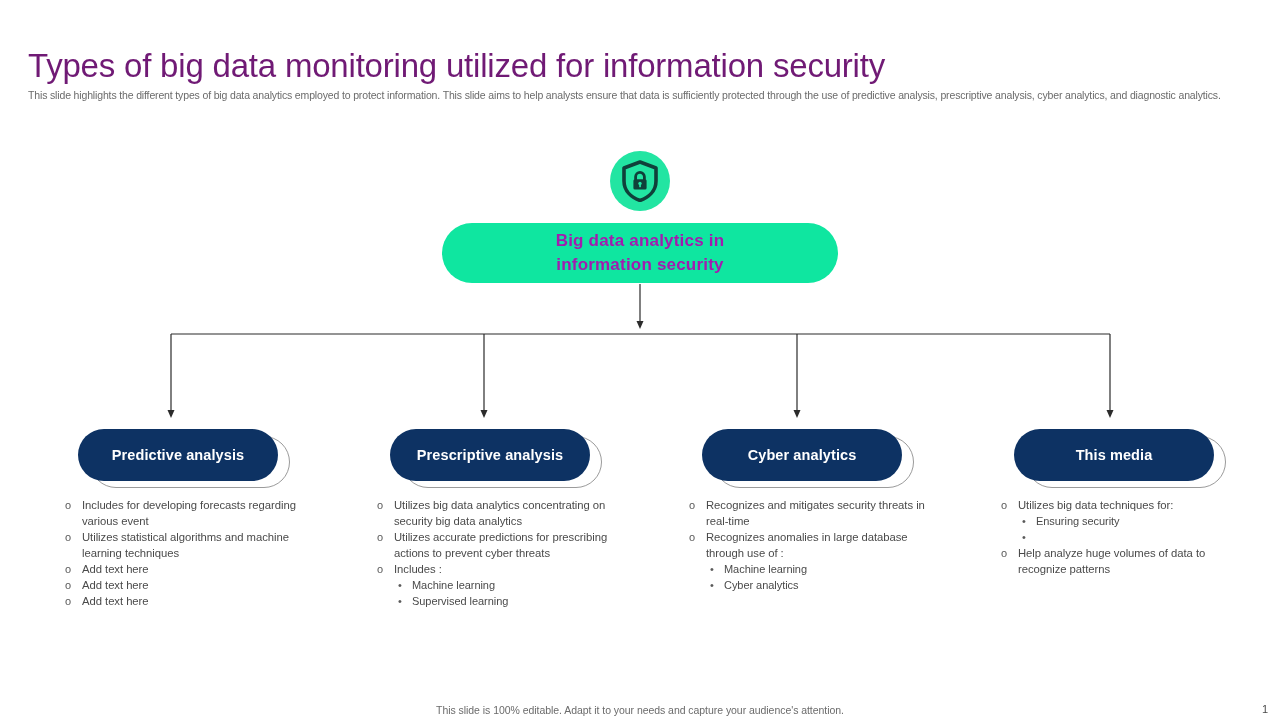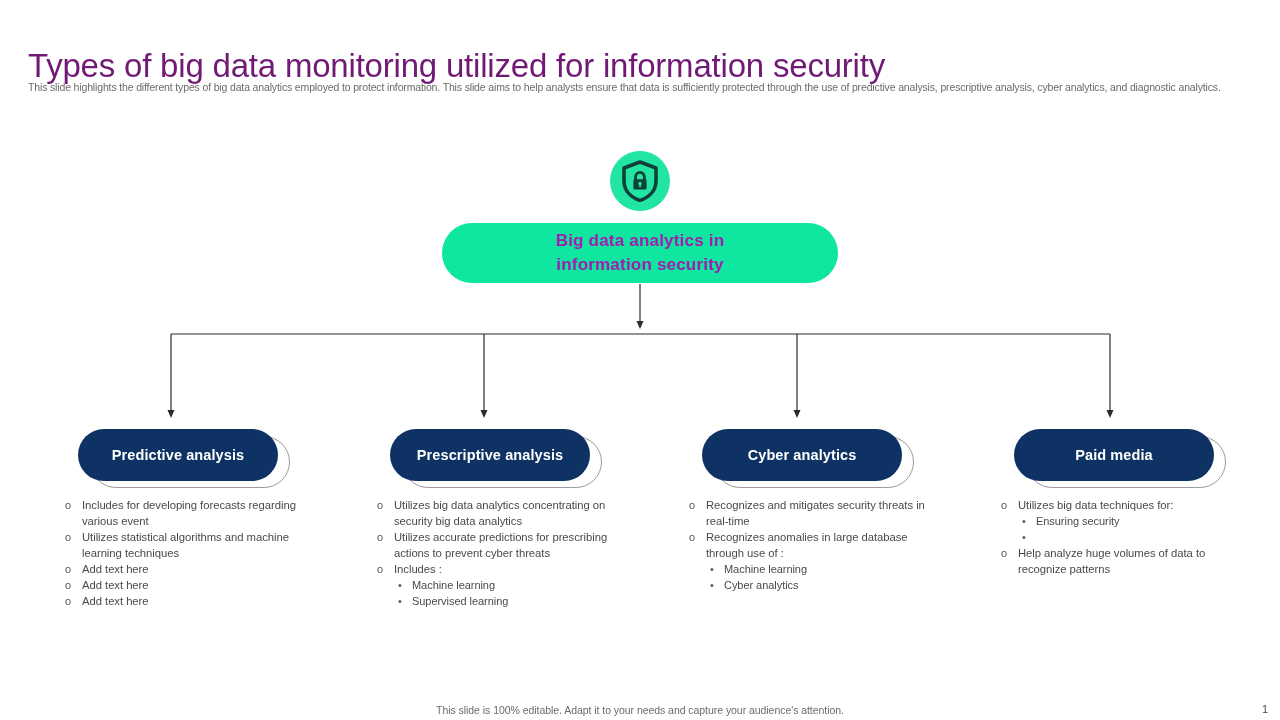--- a/index.html
+++ b/index.html
@@ -30,21 +30,21 @@
     color: #701a75;
     letter-spacing: -0.2px;
     line-height: 42px;
     white-space: nowrap;
     margin-top: 17px;
   }
 
   .subtitle {
     position: absolute;
     left: 28px;
-    top: 80px;
+    top: 88px;
     width: 1196px;
     font-size: 10.5px;
     font-weight: 400;
     color: #6b6b6b;
     line-height: 14.5px;
     letter-spacing: -0.15px;
   }
 
   
   .shield-badge {
@@ -271,21 +271,21 @@
   <div class="branch branch-3">
     <div class="branch-shadow"></div>
     <div class="branch-pill">
       <span class="branch-label">Cyber analytics</span>
     </div>
   </div>
 
   <div class="branch branch-4">
     <div class="branch-shadow"></div>
     <div class="branch-pill">
-      <span class="branch-label">Paid media</span>
+      <span class="branch-label">This media</span>
     </div>
   </div>
 
   <div class="col col-1">
       <div class="bullet-row">
         <span class="bullet-mark">o</span>
         <span class="bullet-text">Includes for developing  forecasts regarding  various  event</span>
       </div>
       <div class="bullet-row">
         <span class="bullet-mark">o</span>

